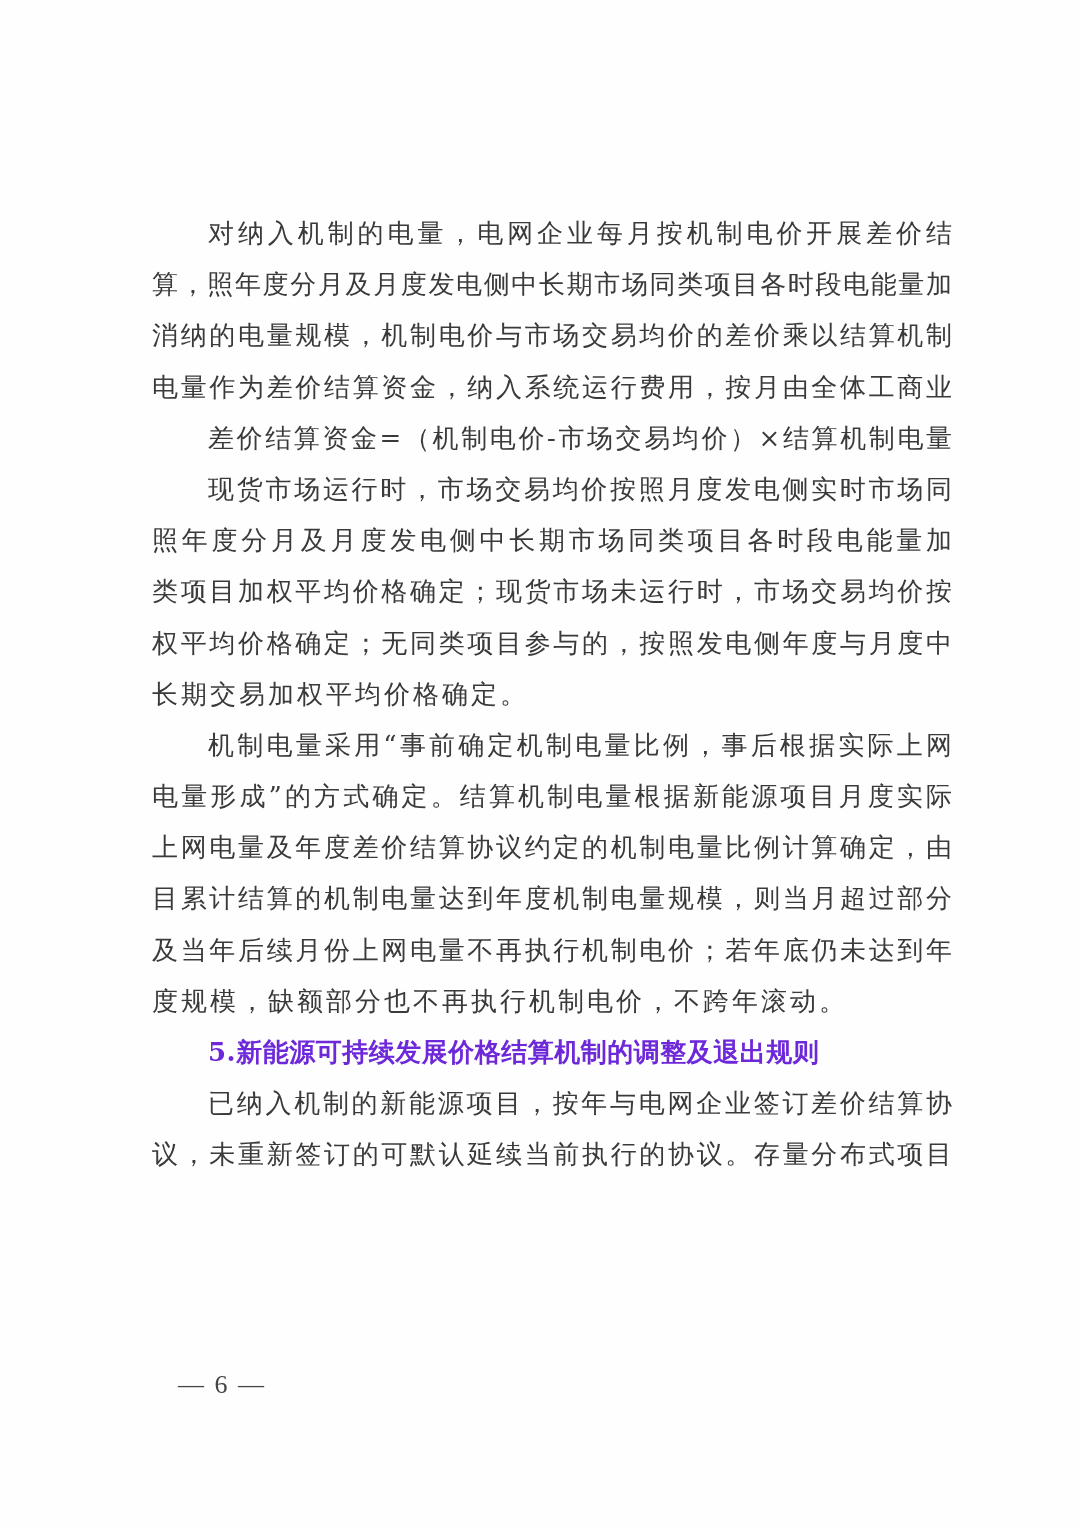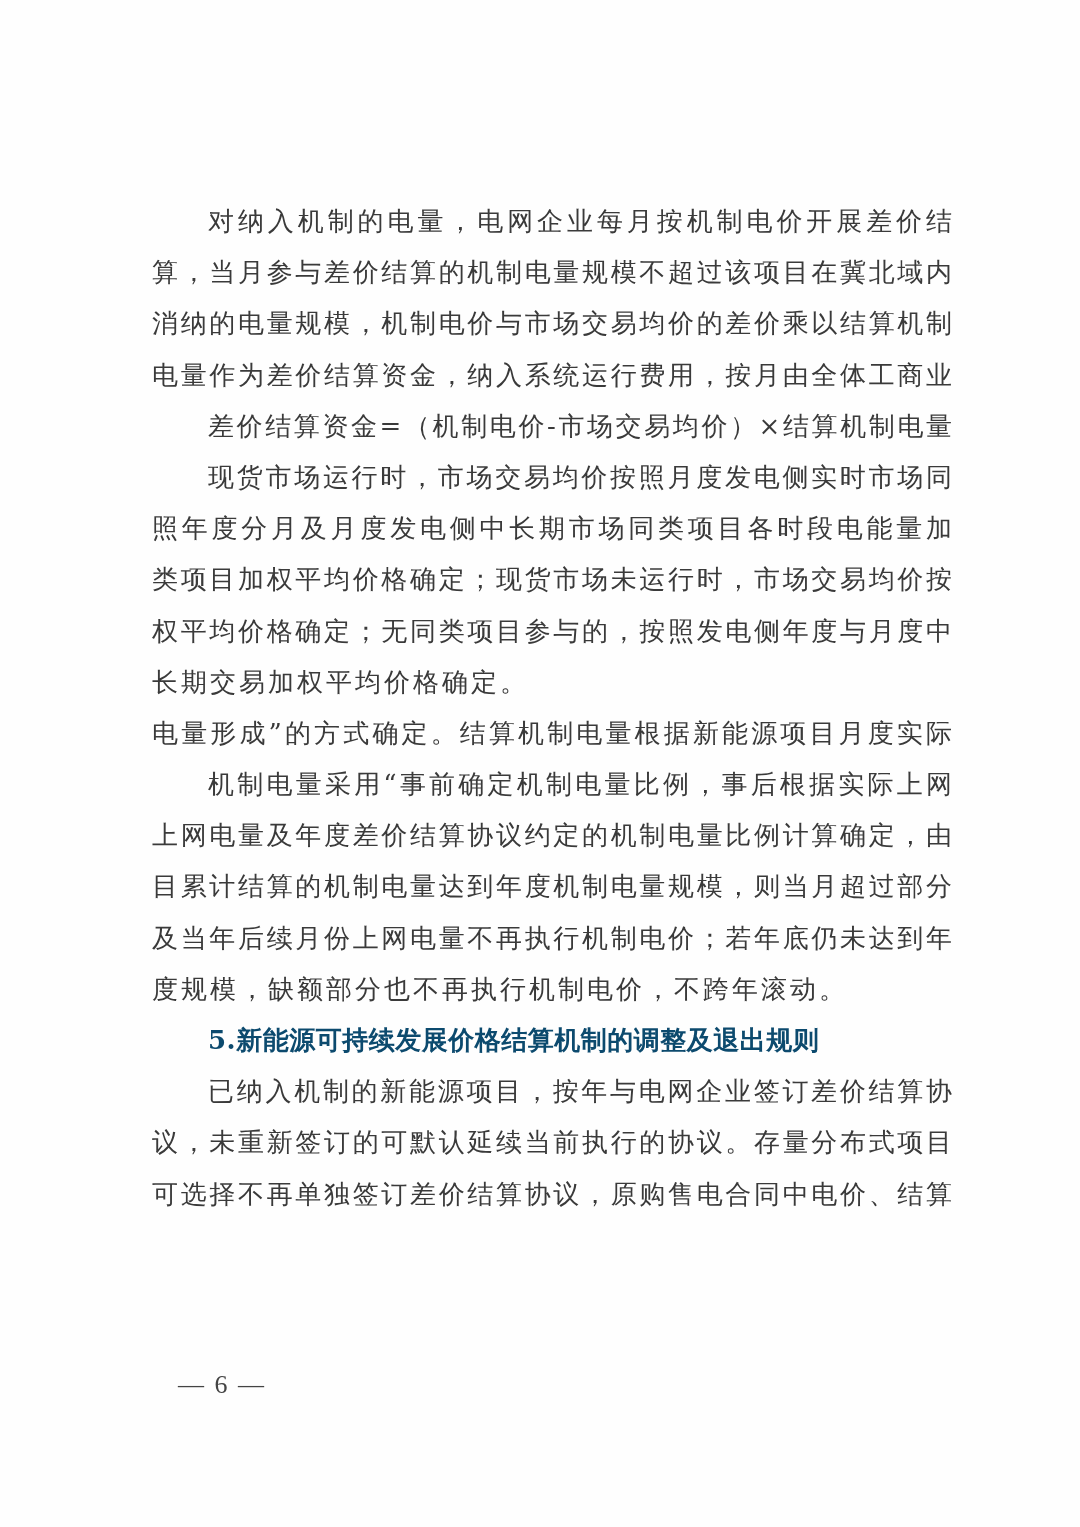--- a/index.html
+++ b/index.html
@@ -19,21 +19,21 @@
       position: absolute;
       left: 0;
       top: 0;
       width: 1080px;
       height: 1527px;
       background: #fefefe;
     }
     .body-text {
       position: absolute;
       left: 152px;
-      top: 196px;
+      top: 208px;
       width: 800px;
     }
     .line {
       display: block;
       height: 51.2px;
       line-height: 51.2px;
       font-size: 26px;
       white-space: nowrap;
       text-align: justify;
       text-align-last: justify;
@@ -41,21 +41,21 @@
     }
     .line.indent {
       padding-left: 56px;
     }
     .line.last {
       text-align-last: left;
       letter-spacing: 3px;
     }
     .line.heading {
       font-weight: bold;
-      color: #0c4a6e;
+      color: #6d28d9;
       text-align-last: left;
       letter-spacing: 0.5px;
     }
     .page-number {
       position: absolute;
       left: 178px;
       top: 1370px;
       font-size: 26px;
       color: #444444;
       font-family: "Liberation Serif", "DejaVu Serif", serif;
@@ -63,52 +63,51 @@
     }
   </style>
 </head>
 <body>
 
 <div class="page">
   <div class="body-text">
 
     <div>
       <span class="line indent">对纳入机制的电量，电网企业每月按机制电价开展差价结</span>
-      <span class="line">算，当月参与差价结算的机制电量规模不超过该项目在冀北域内</span>
+      <span class="line">算，照年度分月及月度发电侧中长期市场同类项目各时段电能量加</span>
       <span class="line">消纳的电量规模，机制电价与市场交易均价的差价乘以结算机制</span>
       <span class="line">电量作为差价结算资金，纳入系统运行费用，按月由全体工商业</span>
     </div>
 
     <div>
       <span class="line indent">差价结算资金=（机制电价-市场交易均价）×结算机制电量</span>
     </div>
 
     <div>
       <span class="line indent">现货市场运行时，市场交易均价按照月度发电侧实时市场同</span>
       <span class="line">照年度分月及月度发电侧中长期市场同类项目各时段电能量加</span>
       <span class="line">类项目加权平均价格确定；现货市场未运行时，市场交易均价按</span>
       <span class="line">权平均价格确定；无同类项目参与的，按照发电侧年度与月度中</span>
       <span class="line last">长期交易加权平均价格确定。</span>
     </div>
 
     <div>
+      <span class="line indent">机制电量采用“事前确定机制电量比例，事后根据实际上网</span>
       <span class="line">电量形成”的方式确定。结算机制电量根据新能源项目月度实际</span>
-      <span class="line indent">机制电量采用“事前确定机制电量比例，事后根据实际上网</span>
       <span class="line">上网电量及年度差价结算协议约定的机制电量比例计算确定，由</span>
       <span class="line">目累计结算的机制电量达到年度机制电量规模，则当月超过部分</span>
       <span class="line">及当年后续月份上网电量不再执行机制电价；若年底仍未达到年</span>
       <span class="line last">度规模，缺额部分也不再执行机制电价，不跨年滚动。</span>
     </div>
 
     <div>
       <span class="line indent heading">5.新能源可持续发展价格结算机制的调整及退出规则</span>
     </div>
 
     <div>
       <span class="line indent">已纳入机制的新能源项目，按年与电网企业签订差价结算协</span>
       <span class="line">议，未重新签订的可默认延续当前执行的协议。存量分布式项目</span>
-      <span class="line">可选择不再单独签订差价结算协议，原购售电合同中电价、结算</span>
     </div>
 
   </div>
 
   <div class="page-number">— 6 —</div>
 </div>
 
 </body></html>

